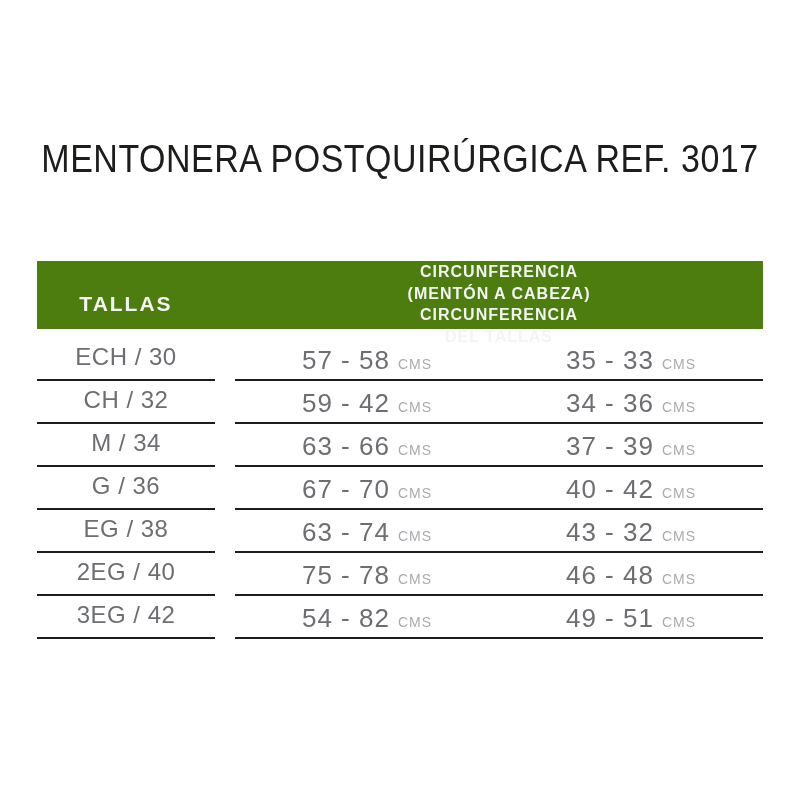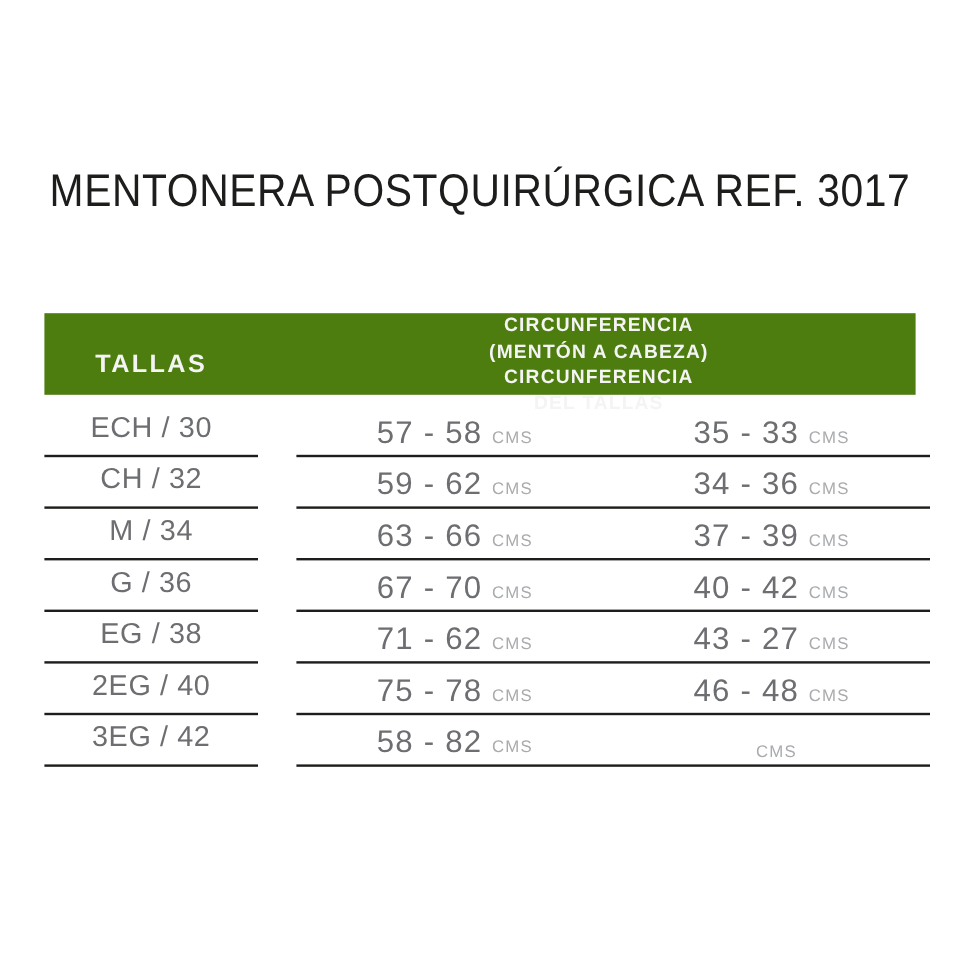--- a/index.html
+++ b/index.html
@@ -52,21 +52,21 @@
     text-align: center;
     color: #f4f4f4;
     font-weight: bold;
     font-size: 16px;
     line-height: 1.35;
     letter-spacing: 1px;
   }
   .row {
     display: grid;
     grid-template-columns: 178px 528px;
-    column-gap: 32px;
+    column-gap: 20px;
     height: 43px;
   }
   .row.first { height: 52px; }
   .cell-size {
     border-bottom: 2px solid #1d1d1b;
     display: flex;
     align-items: flex-end;
     justify-content: center;
     padding-bottom: 8px;
     font-size: 24px;
@@ -135,21 +135,21 @@
         </div>
       </div>
     </div>
 
     <div class="row">
       <div class="cell-size">
         <span>CH / 32</span>
       </div>
       <div class="cell-pair">
         <div class="meas">
-          <span class="val">59 - 62</span>
+          <span class="val">59 - 42</span>
           <span class="unit">CMS</span>
         </div>
         <div class="meas">
           <span class="val">34 - 36</span>
           <span class="unit">CMS</span>
         </div>
       </div>
     </div>
 
     <div class="row">
@@ -183,25 +183,25 @@
         </div>
       </div>
     </div>
 
     <div class="row">
       <div class="cell-size">
         <span>EG / 38</span>
       </div>
       <div class="cell-pair">
         <div class="meas">
-          <span class="val">71 - 62</span>
-          <span class="unit">CMS</span>
-        </div>
-        <div class="meas">
-          <span class="val">43 - 27</span>
+          <span class="val">63 - 74</span>
+          <span class="unit">CMS</span>
+        </div>
+        <div class="meas">
+          <span class="val">43 - 32</span>
           <span class="unit">CMS</span>
         </div>
       </div>
     </div>
 
     <div class="row">
       <div class="cell-size">
         <span>2EG / 40</span>
       </div>
       <div class="cell-pair">
@@ -215,23 +215,24 @@
         </div>
       </div>
     </div>
 
     <div class="row">
       <div class="cell-size">
         <span>3EG / 42</span>
       </div>
       <div class="cell-pair">
         <div class="meas">
-          <span class="val">58 - 82</span>
-          <span class="unit">CMS</span>
-        </div>
-        <div class="meas">
+          <span class="val">54 - 82</span>
+          <span class="unit">CMS</span>
+        </div>
+        <div class="meas">
+          <span class="val">49 - 51</span>
           <span class="unit">CMS</span>
         </div>
       </div>
     </div>
   </div>
 
 </div>
 
 </body></html>

